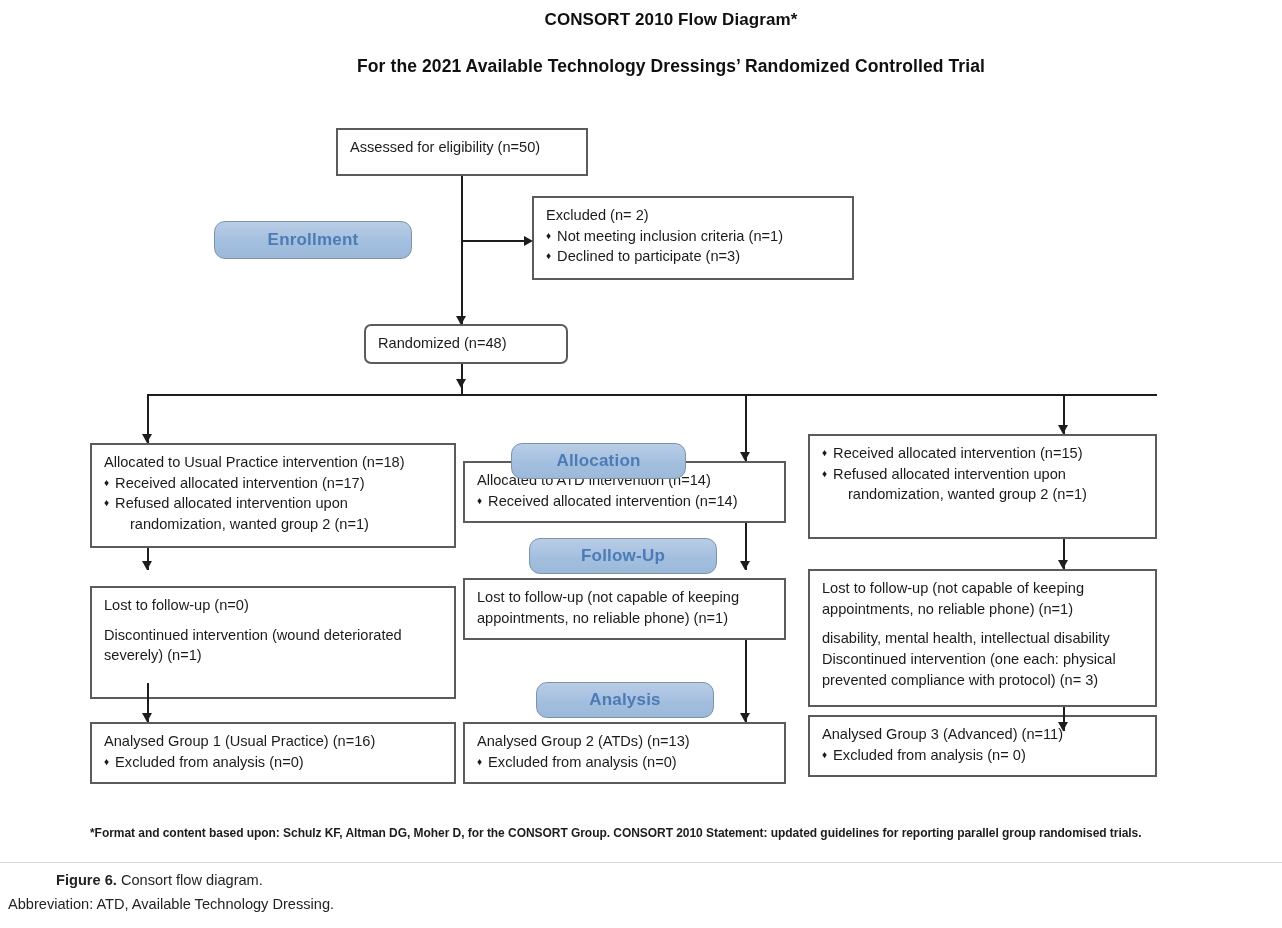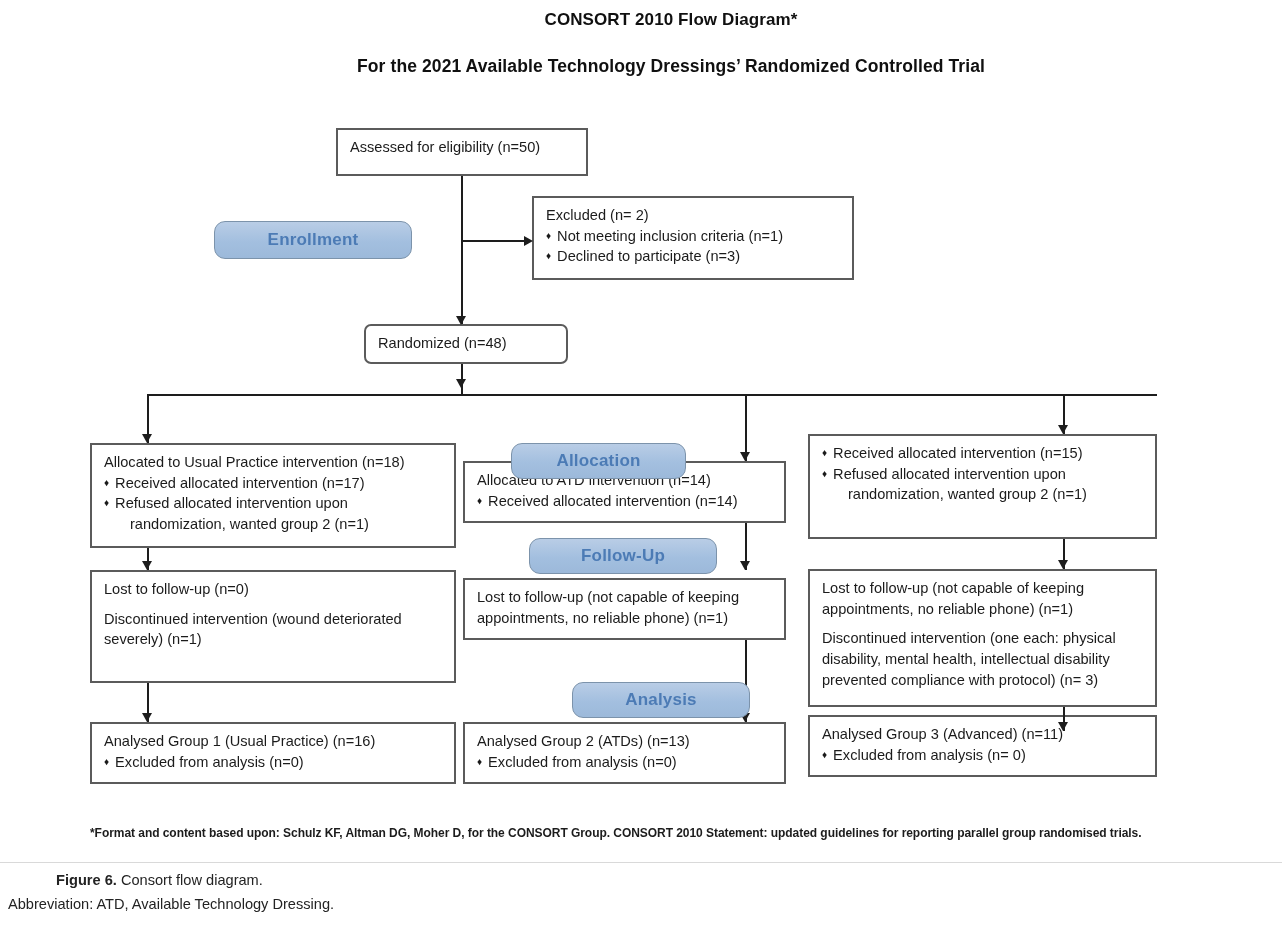--- a/index.html
+++ b/index.html
@@ -135,51 +135,51 @@
   <div class="arrow-d" style="left:142px;top:561px;"></div>
 
   <div class="vline" style="left:745px;top:523px;height:47px;"></div>
   <div class="arrow-d" style="left:740px;top:561px;"></div>
 
   <div class="vline" style="left:1063px;top:539px;height:30px;"></div>
   <div class="arrow-d" style="left:1058px;top:560px;"></div>
 
   <div class="pill" id="pill-followup" style="left:529px;top:538px;width:188px;height:36px;">Follow-Up</div>
 
-  <div class="box" id="box-follow-left" style="left:90px;top:570px;width:366px;height:113px;">
+  <div class="box" id="box-follow-left" style="left:90px;top:586px;width:366px;height:113px;">
     <span class="ln">Lost to follow-up (n=0)</span>
     <span class="gap"></span>
     <span class="ln">Discontinued intervention (wound deteriorated</span>
     <span class="ln">severely) (n=1)</span>
   </div>
 
   <div class="box" id="box-follow-mid" style="left:463px;top:578px;width:323px;height:62px;">
     <span class="ln">Lost to follow-up (not capable of keeping</span>
     <span class="ln">appointments, no reliable phone) (n=1)</span>
   </div>
 
   <div class="box" id="box-follow-right" style="left:808px;top:569px;width:349px;height:138px;">
     <span class="ln">Lost to follow-up (not capable of keeping</span>
     <span class="ln">appointments, no reliable phone) (n=1)</span>
     <span class="gap"></span>
+    <span class="ln">disability, mental health, intellectual disability</span>
     <span class="ln">Discontinued intervention (one each: physical</span>
-    <span class="ln">disability, mental health, intellectual disability</span>
     <span class="ln">prevented compliance with protocol) (n= 3)</span>
   </div>
 
   <div class="vline" style="left:147px;top:683px;height:39px;"></div>
   <div class="arrow-d" style="left:142px;top:713px;"></div>
 
   <div class="vline" style="left:745px;top:640px;height:82px;"></div>
   <div class="arrow-d" style="left:740px;top:713px;"></div>
 
   <div class="vline" style="left:1063px;top:707px;height:24px;"></div>
   <div class="arrow-d" style="left:1058px;top:722px;"></div>
 
-  <div class="pill" id="pill-analysis" style="left:572px;top:682px;width:178px;height:36px;">Analysis</div>
+  <div class="pill" id="pill-analysis" style="left:536px;top:682px;width:178px;height:36px;">Analysis</div>
 
   <div class="box" id="box-analysis-left" style="left:90px;top:722px;width:366px;height:62px;">
     <span class="ln">Analysed Group 1 (Usual Practice) (n=16)</span>
     <span class="bul">Excluded from analysis (n=0)</span>
   </div>
 
   <div class="box" id="box-analysis-mid" style="left:463px;top:722px;width:323px;height:62px;">
     <span class="ln">Analysed Group 2 (ATDs) (n=13)</span>
     <span class="bul">Excluded from analysis (n=0)</span>
   </div>

